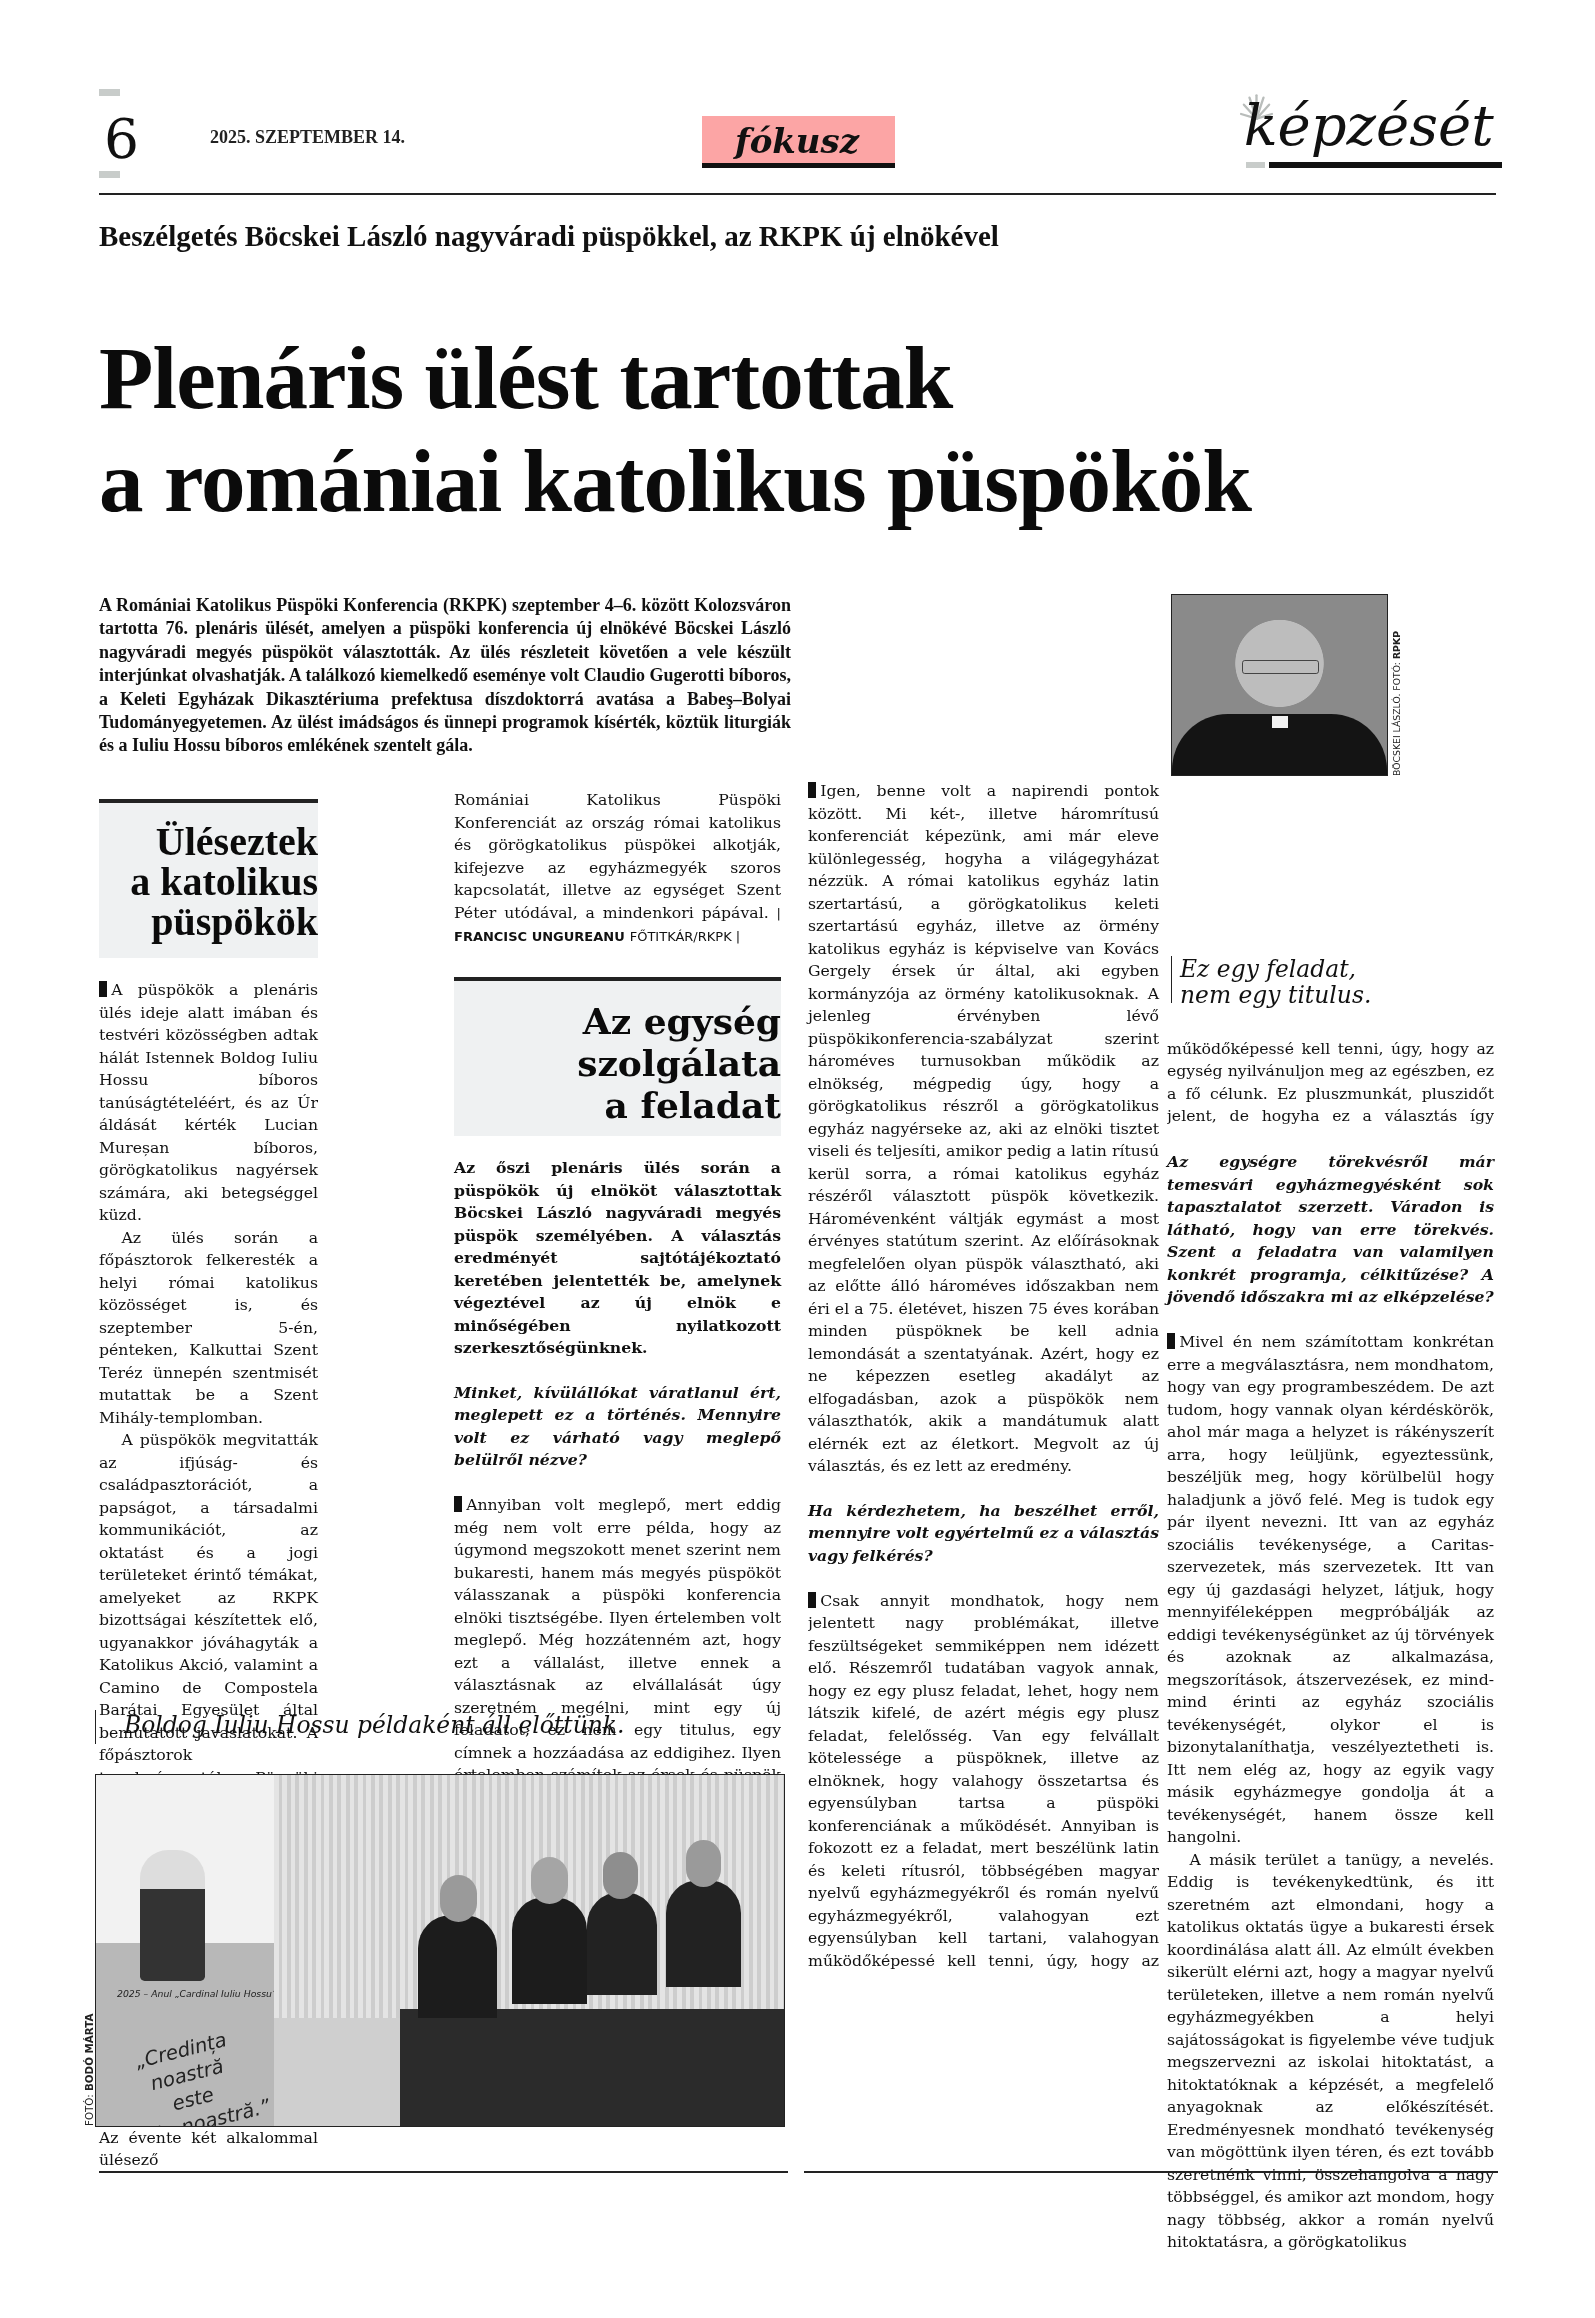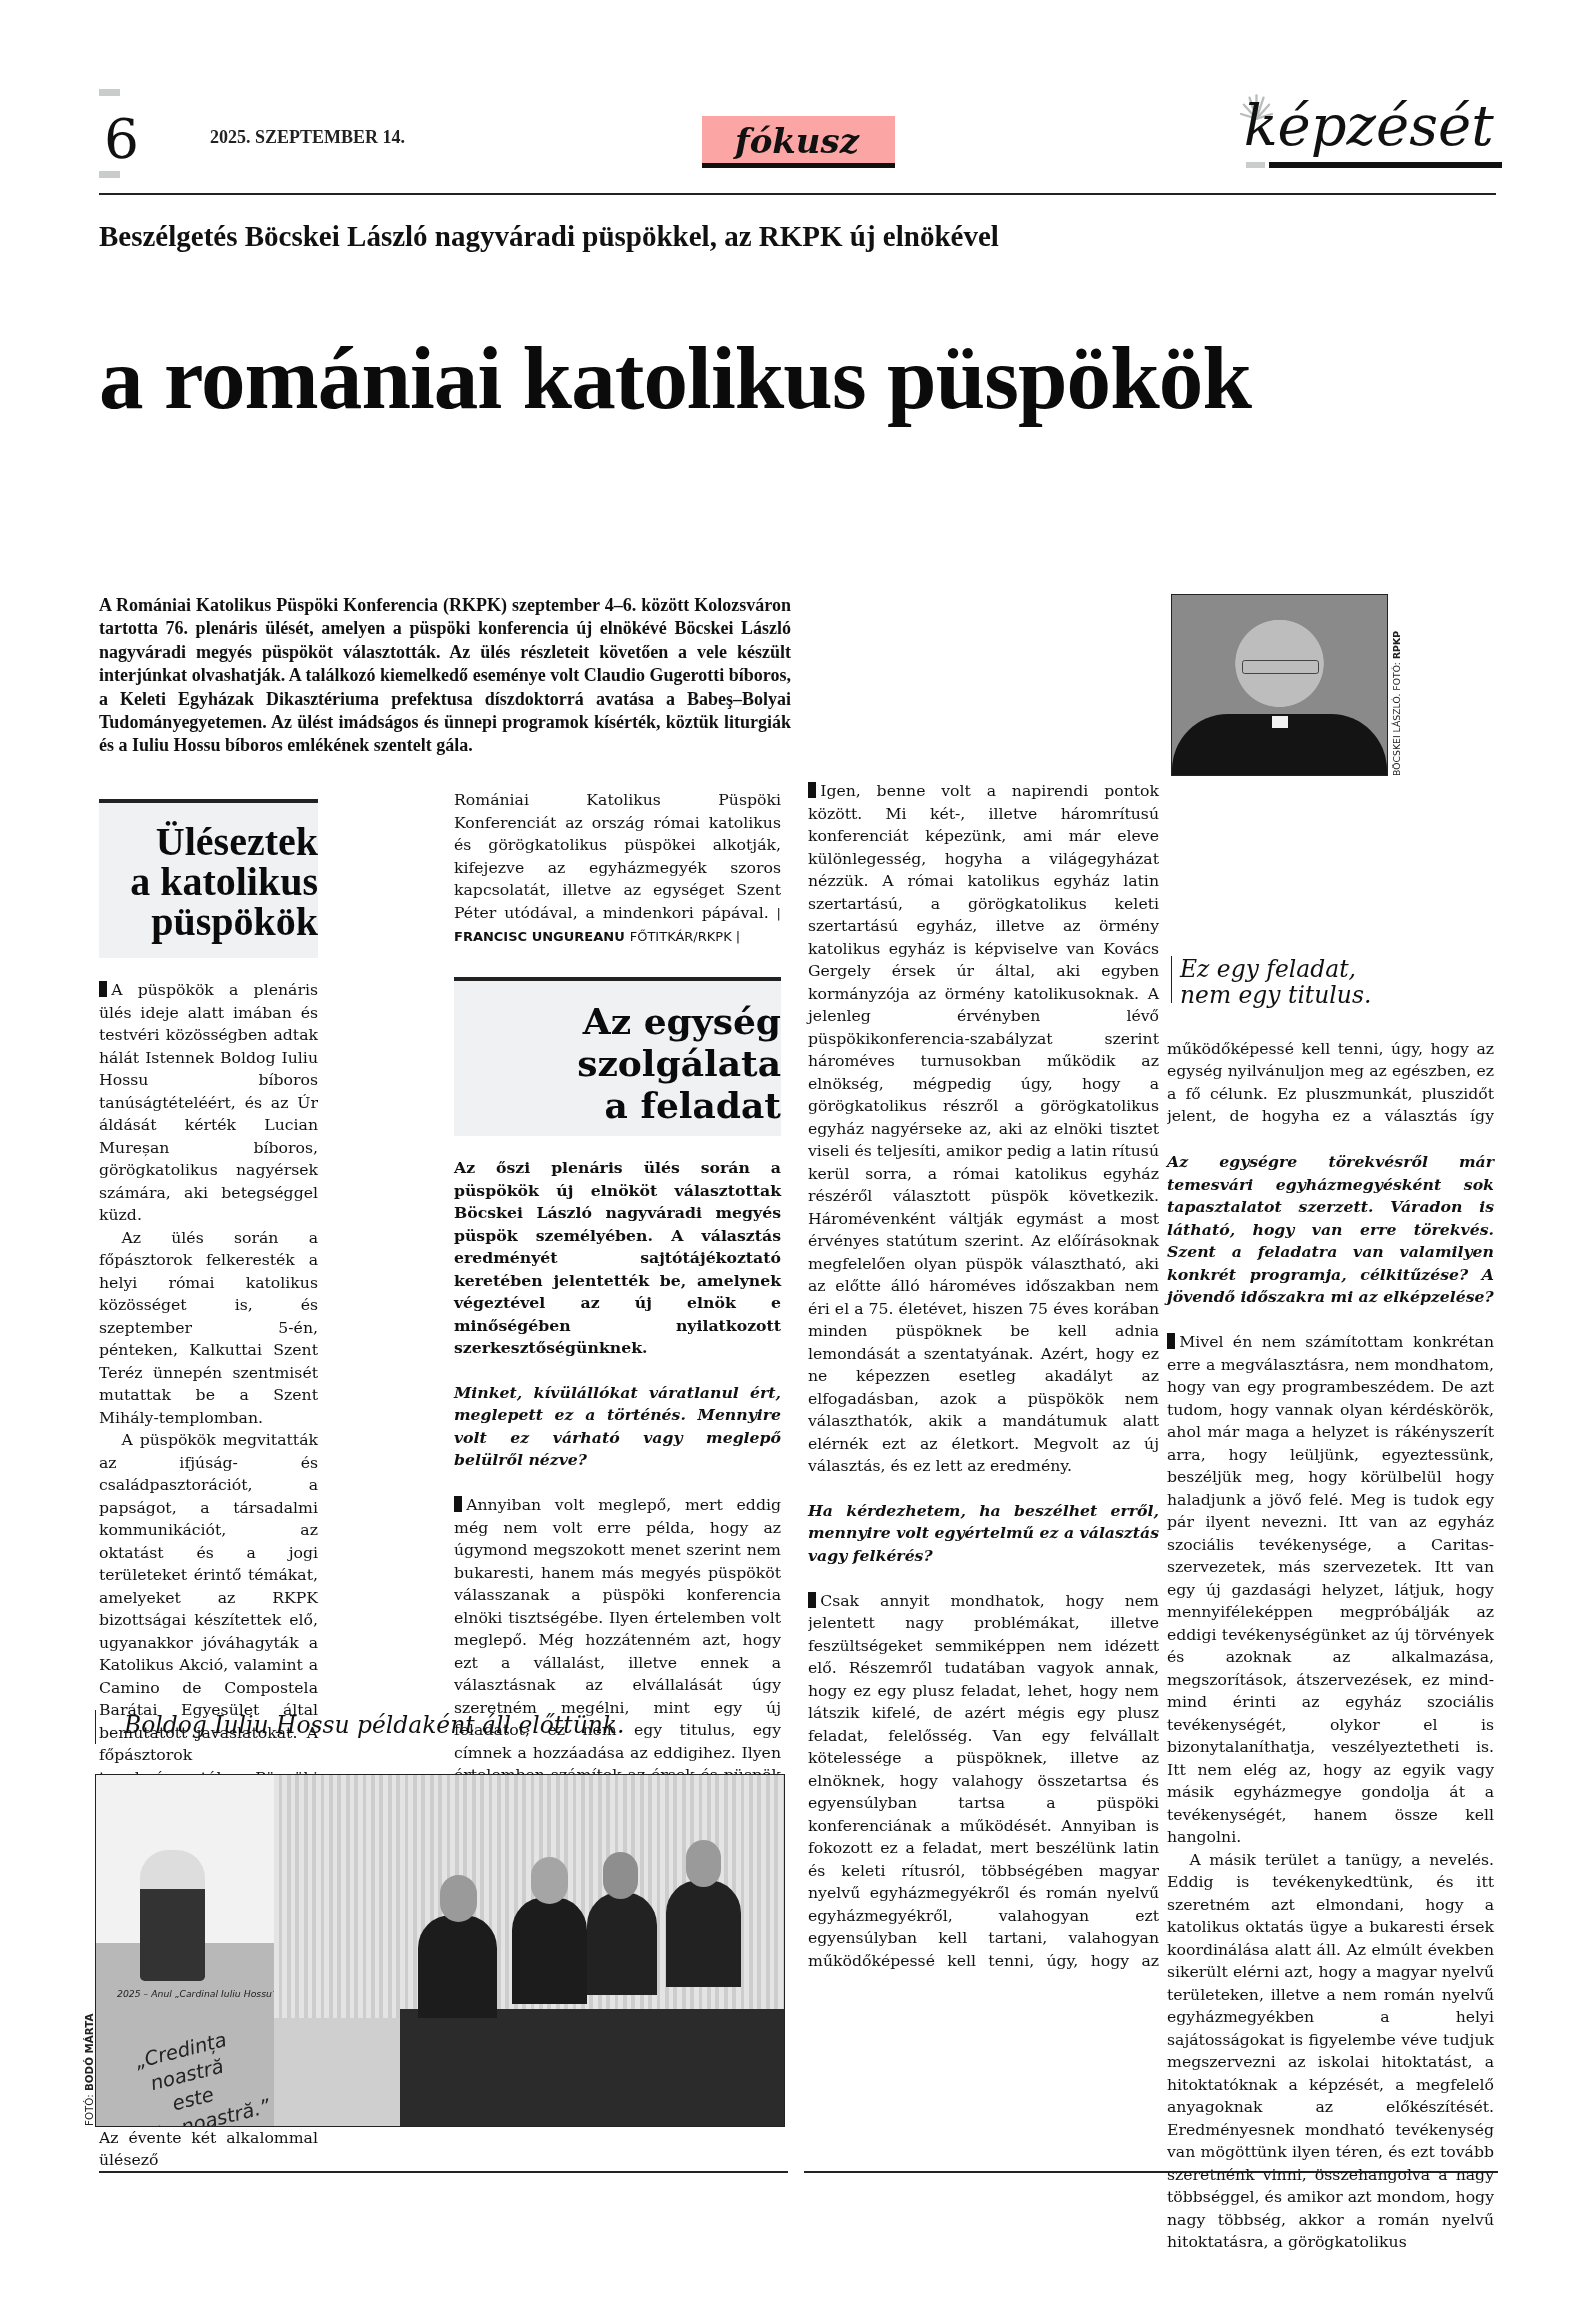--- a/index.html
+++ b/index.html
@@ -70,20 +70,21 @@
   </svg>
   <div class="logo-text">képzését</div>
   <div class="logo-rule-grey"></div>
   <div class="logo-rule"></div>
 </div>
 
 <div class="head-rule"></div>
 
 <div class="kicker">Beszélgetés Böcskei László nagyváradi püspökkel, az RKPK új elnökével</div>
 <div class="headline">
+  <div>Plenáris ülést tartottak</div>
   <div>a romániai katolikus püspökök</div>
 </div>
 
 <div class="lead">A Romániai Katolikus Püspöki Konferencia (RKPK) szeptember 4–6. között Kolozsváron tartotta 76. plenáris ülését, amelyen a püspöki konferencia új elnökévé Böcskei László nagyváradi megyés püspököt választották. Az ülés részleteit követően a vele készült interjúnkat olvashatják. A találkozó kiemelkedő eseménye volt Claudio Gugerotti bíboros, a Keleti Egyházak Dikasztériuma prefektusa díszdoktorrá avatása a Babeş–Bolyai Tudományegyetemen. Az ülést imádságos és ünnepi programok kísérték, köztük liturgiák és a Iuliu Hossu bíboros emlékének szentelt gála.</div>
 
 <div class="box box1" style="left:99px;top:799px;width:219px;height:159px;">
   <h2>
     <div>Üléseztek</div>
     <div>a katolikus</div>
     <div>püspökök</div>

